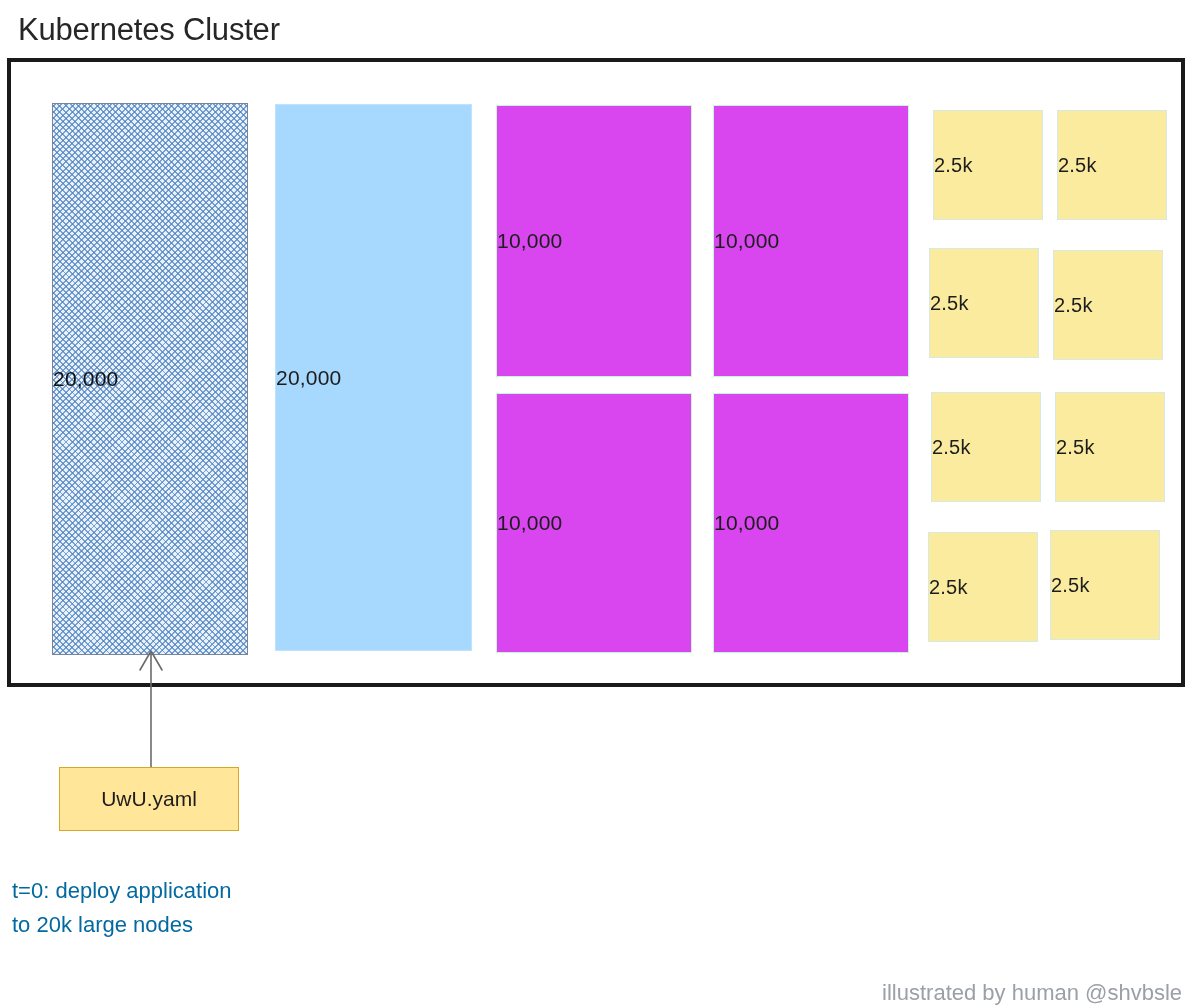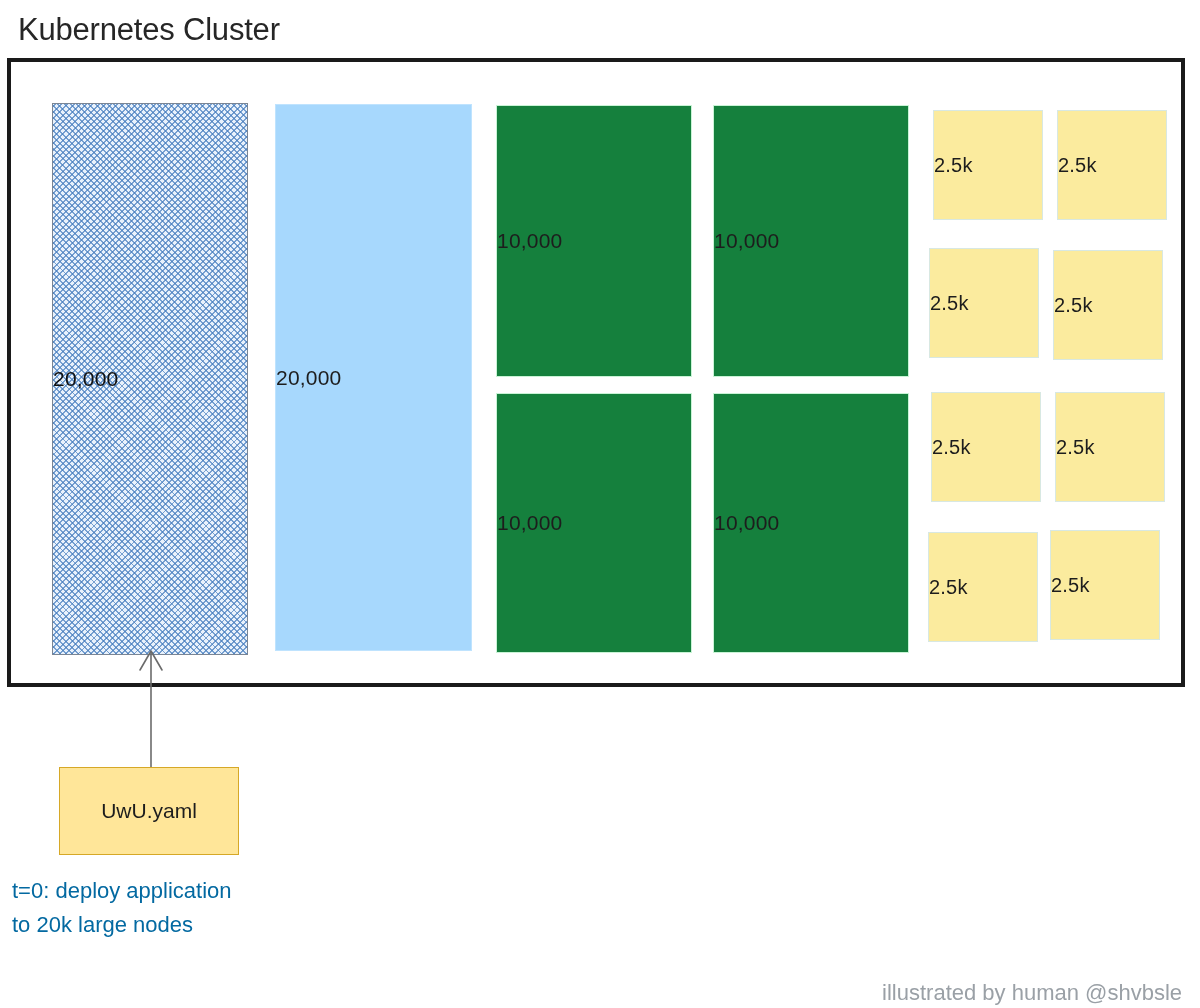--- a/index.html
+++ b/index.html
@@ -57,21 +57,21 @@
     background-image:
       repeating-linear-gradient(45deg,  rgba(70,125,190,.70) 0 1.4px, rgba(70,125,190,0) 1.4px 4.4px),
       repeating-linear-gradient(-45deg, rgba(70,125,190,.70) 0 1.4px, rgba(70,125,190,0) 1.4px 4.4px);
   }
   .node.hatched .node-label {
     
     color: #111;
   }
 
   .node.blue  { background: #a7d8fd; border: 1px solid #bfe3fe; }
-  .node.green { background: #15803d; border: 1px solid #c9f4d6; }
+  .node.green { background: #d946ef; border: 1px solid #c9f4d6; }
   .node.yellow{ background: #fbeb9e; border: 1px solid #d8e8e2; }
 
   .node-label { pointer-events: none; }
   .node.yellow .node-label { font-size: 20px; }
 
   
   #deploy-arrow {
     position: absolute;
     left: 120px;
     top: 648px;
@@ -79,21 +79,21 @@
     height: 130px;
     overflow: visible;
   }
 
   
   #yaml-box {
     position: absolute;
     left: 59px;
     top: 767px;
     width: 180px;
-    height: 88px;
+    height: 64px;
     box-sizing: border-box;
     background: #ffe699;
     border: 1px solid #d6a827;
     display: flex;
     align-items: center;
     justify-content: center;
     font-size: 21px;
     color: #1d1d1d;
   }
 

